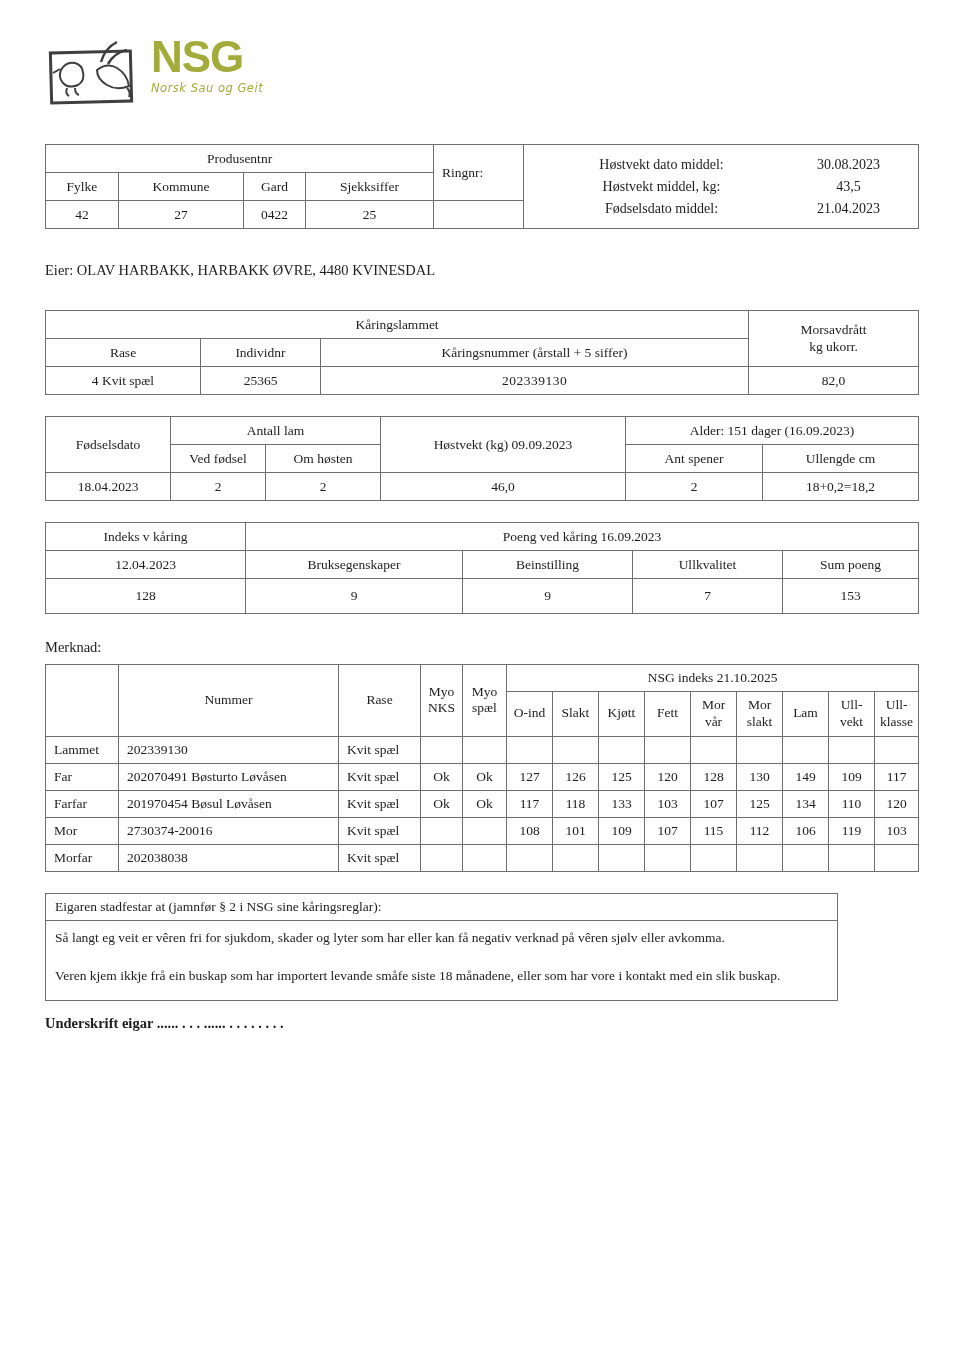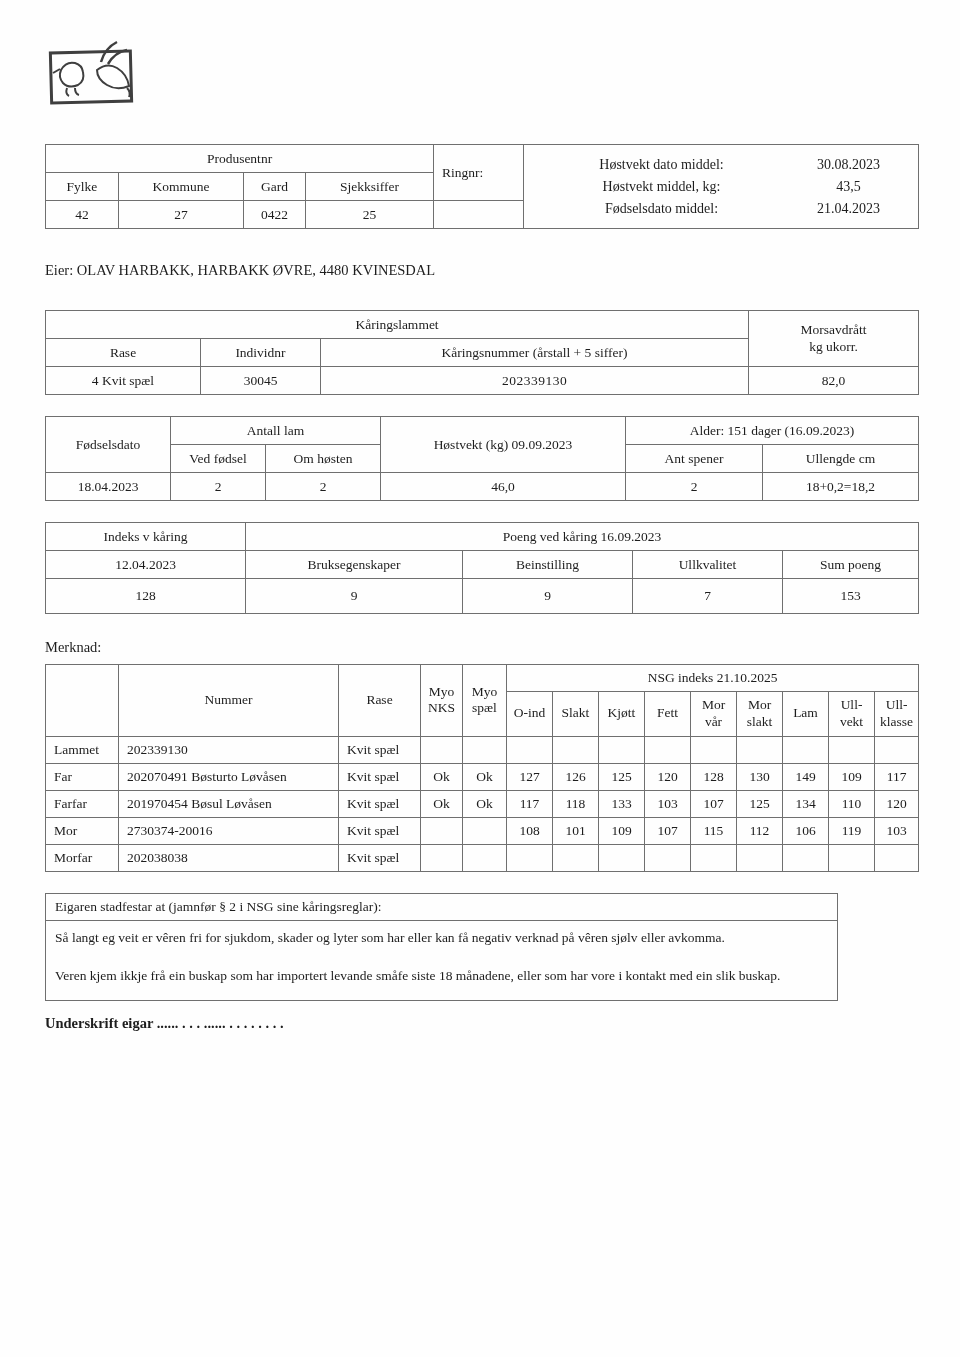--- a/index.html
+++ b/index.html
@@ -56,20 +56,24 @@
           <rect x="6" y="16" width="80" height="50" fill="none" stroke="#3f3f3f" stroke-width="3" transform="rotate(-1.5 46 41)"></rect>
           <path d="M16,34 q5,-9 14,-7 q7,2 8,9 q2,9 -5,13 q-9,4 -15,-2 q-5,-6 -2,-13 z" fill="#ffffff" stroke="#3f3f3f" stroke-width="2"></path>
           <path d="M15,33 l-7,4" fill="none" stroke="#3f3f3f" stroke-width="2"></path>
           <path d="M22,52 q-2,6 2,8 M30,52 q0,6 4,7" fill="none" stroke="#3f3f3f" stroke-width="2"></path>
           <path d="M56,26 q4,-14 16,-20" fill="none" stroke="#3f3f3f" stroke-width="2.5"></path>
           <path d="M63,28 q7,-12 19,-14" fill="none" stroke="#3f3f3f" stroke-width="2.5"></path>
           <path d="M52,34 q10,-8 20,-2 q10,6 12,18 q-12,5 -22,-1 q-10,-6 -10,-15 z" fill="#ffffff" stroke="#3f3f3f" stroke-width="2"></path>
           <path d="M82,52 q4,4 2,9" fill="none" stroke="#3f3f3f" stroke-width="2"></path>
         </svg>
       </span>
+      <div class="logo-text">
+        <span class="logo-nsg" style="color:#a3ab3a">NSG</span>
+        <span class="logo-tagline" style="color:#a3ab3a">Norsk Sau og Geit</span>
+      </div>
     </div>
   </div>
 
   <div class="gap1"></div>
 
   <table class="tbl">
     <colgroup>
       <col style="width:73px">
         <col style="width:125px">
         <col style="width:62px">
@@ -123,21 +127,21 @@
         <td rowspan="2" class="pre">Morsavdrått
 kg ukorr.</td>
       </tr>
       <tr class="h28">
         <td>Rase</td>
         <td>Individnr</td>
         <td>Kåringsnummer (årstall + 5 siffer)</td>
       </tr>
       <tr class="h28">
         <td>4 Kvit spæl</td>
-        <td>30045</td>
+        <td>25365</td>
         <td class="bignum">202339130</td>
         <td>82,0</td>
       </tr>
     </tbody>
   </table>
 
   <div style="height:21px"></div>
 
   <table class="tbl">
     <colgroup>

